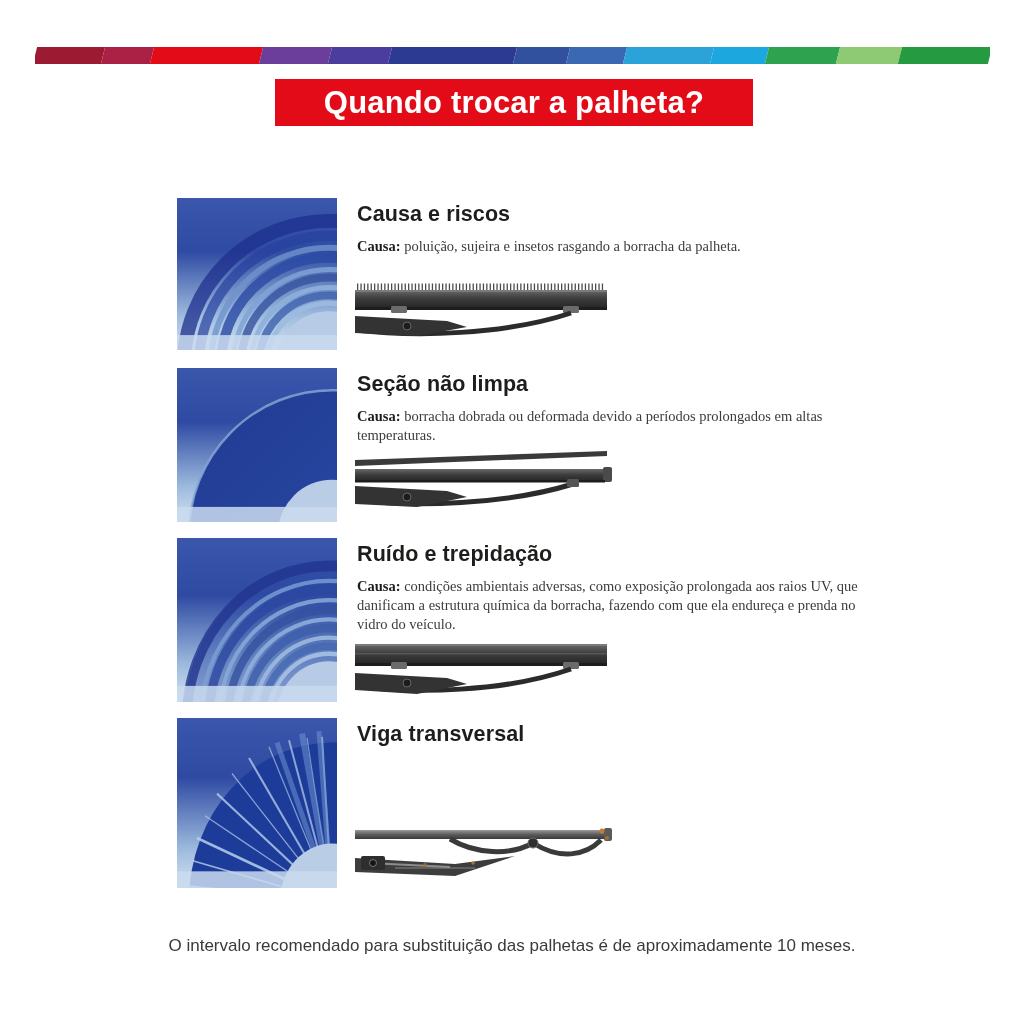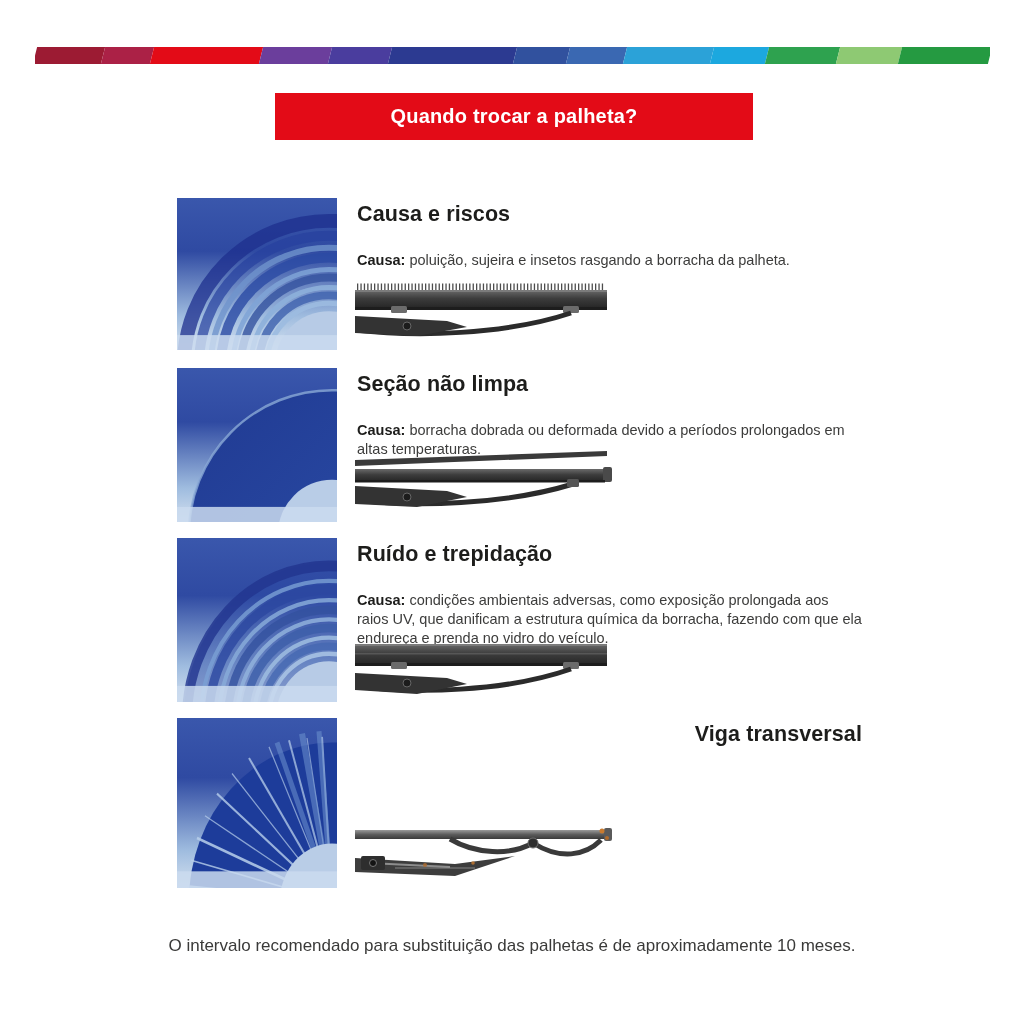--- a/index.html
+++ b/index.html
@@ -6,30 +6,30 @@
   html,body { width:1024px; height:1024px; background:#ffffff;
     font-family:"Liberation Sans", sans-serif; }
   .page { position:relative; width:1024px; height:1024px; background:#ffffff; overflow:hidden; }
 
   
   .topbar { position:absolute; left:35px; top:47px; width:955px; height:17px;
     display:flex; overflow:hidden; }
   .topbar .seg { height:100%; transform:skewX(-14deg); }
 
   
-  .banner { position:absolute; left:275px; top:93px; width:478px; height:47px;
+  .banner { position:absolute; left:275px; top:79px; width:478px; height:47px;
     background:#e30b17; color:#ffffff; display:flex; align-items:center; justify-content:center;
-    font-size:20px; font-weight:bold; letter-spacing:0.2px; }
+    font-size:31px; font-weight:bold; letter-spacing:0.2px; }
 
   
   .section { position:absolute; left:0; width:1024px; }
   .wearimg { position:absolute; left:177px; top:0; width:160px; display:block; }
   .textcol { position:absolute; left:357px; top:4px; width:505px; }
   .sec-title { font-size:21.5px; font-weight:bold; color:#1d1d1b; letter-spacing:0.1px; }
-  .sec-cause { margin-top:24px; font-size:14.5px; line-height:19px; color:#3c3c3b; }
+  .sec-cause { margin-top:10px; font-size:14.5px; line-height:19px; color:#3c3c3b;font-family:Liberation Serif, serif; }
   .sec-cause b { color:#1d1d1b; }
   .bladeimg { position:absolute; left:355px; display:block; }
 
   
   .footer { position:absolute; left:0; top:934px; width:1024px; text-align:center;
     font-size:17px; line-height:24px; color:#3a3a39; }
 </style>
 </head>
 <body>
 
@@ -185,21 +185,21 @@
       <rect x="0" y="19" width="250" height="13" fill="url(#barmetal)"></rect>
       <rect x="248" y="17" width="9" height="15" rx="2" fill="#4a4a4a"></rect>
       <rect x="0" y="30" width="250" height="2.5" fill="#1d1d1d"></rect>
       <path d="M0,50 C60,57 150,55 218,34" fill="none" stroke="#2b2b2b" stroke-width="5"></path>
       <rect x="212" y="29" width="12" height="8" rx="1.5" fill="#555555"></rect>
       <polygon points="0,36 92,41 112,47 62,57 0,54" fill="#333333"></polygon>
       <circle cx="52" cy="47" r="4" fill="#1c1c1c" stroke="#666" stroke-width="1"></circle>
     </svg>
   </div>
 
-  <div class="section" style="top:718px; height:180px;text-align:right;">
+  <div class="section" style="top:718px; height:180px;">
     <svg class="wearimg" height="170" viewBox="0 0 160 153" preserveAspectRatio="none">
       <g clip-path="url(#imgclip)">
         <rect width="160" height="153" fill="url(#skybg)"></rect>
         <circle cx="155" cy="165" r="143" fill="#1d3c9a"></circle>
         <g stroke="#b9d0ec">
           <line x1="155" y1="165" x2="12" y2="152" stroke-width="3" opacity="0.9"></line>
           <line x1="155" y1="165" x2="14" y2="128" stroke-width="1.5" opacity="0.8"></line>
           <line x1="155" y1="165" x2="20" y2="108" stroke-width="2.5" opacity="0.85"></line>
           <line x1="155" y1="165" x2="28" y2="88" stroke-width="1.2" opacity="0.7"></line>
           <line x1="155" y1="165" x2="40" y2="68" stroke-width="2" opacity="0.8"></line>

